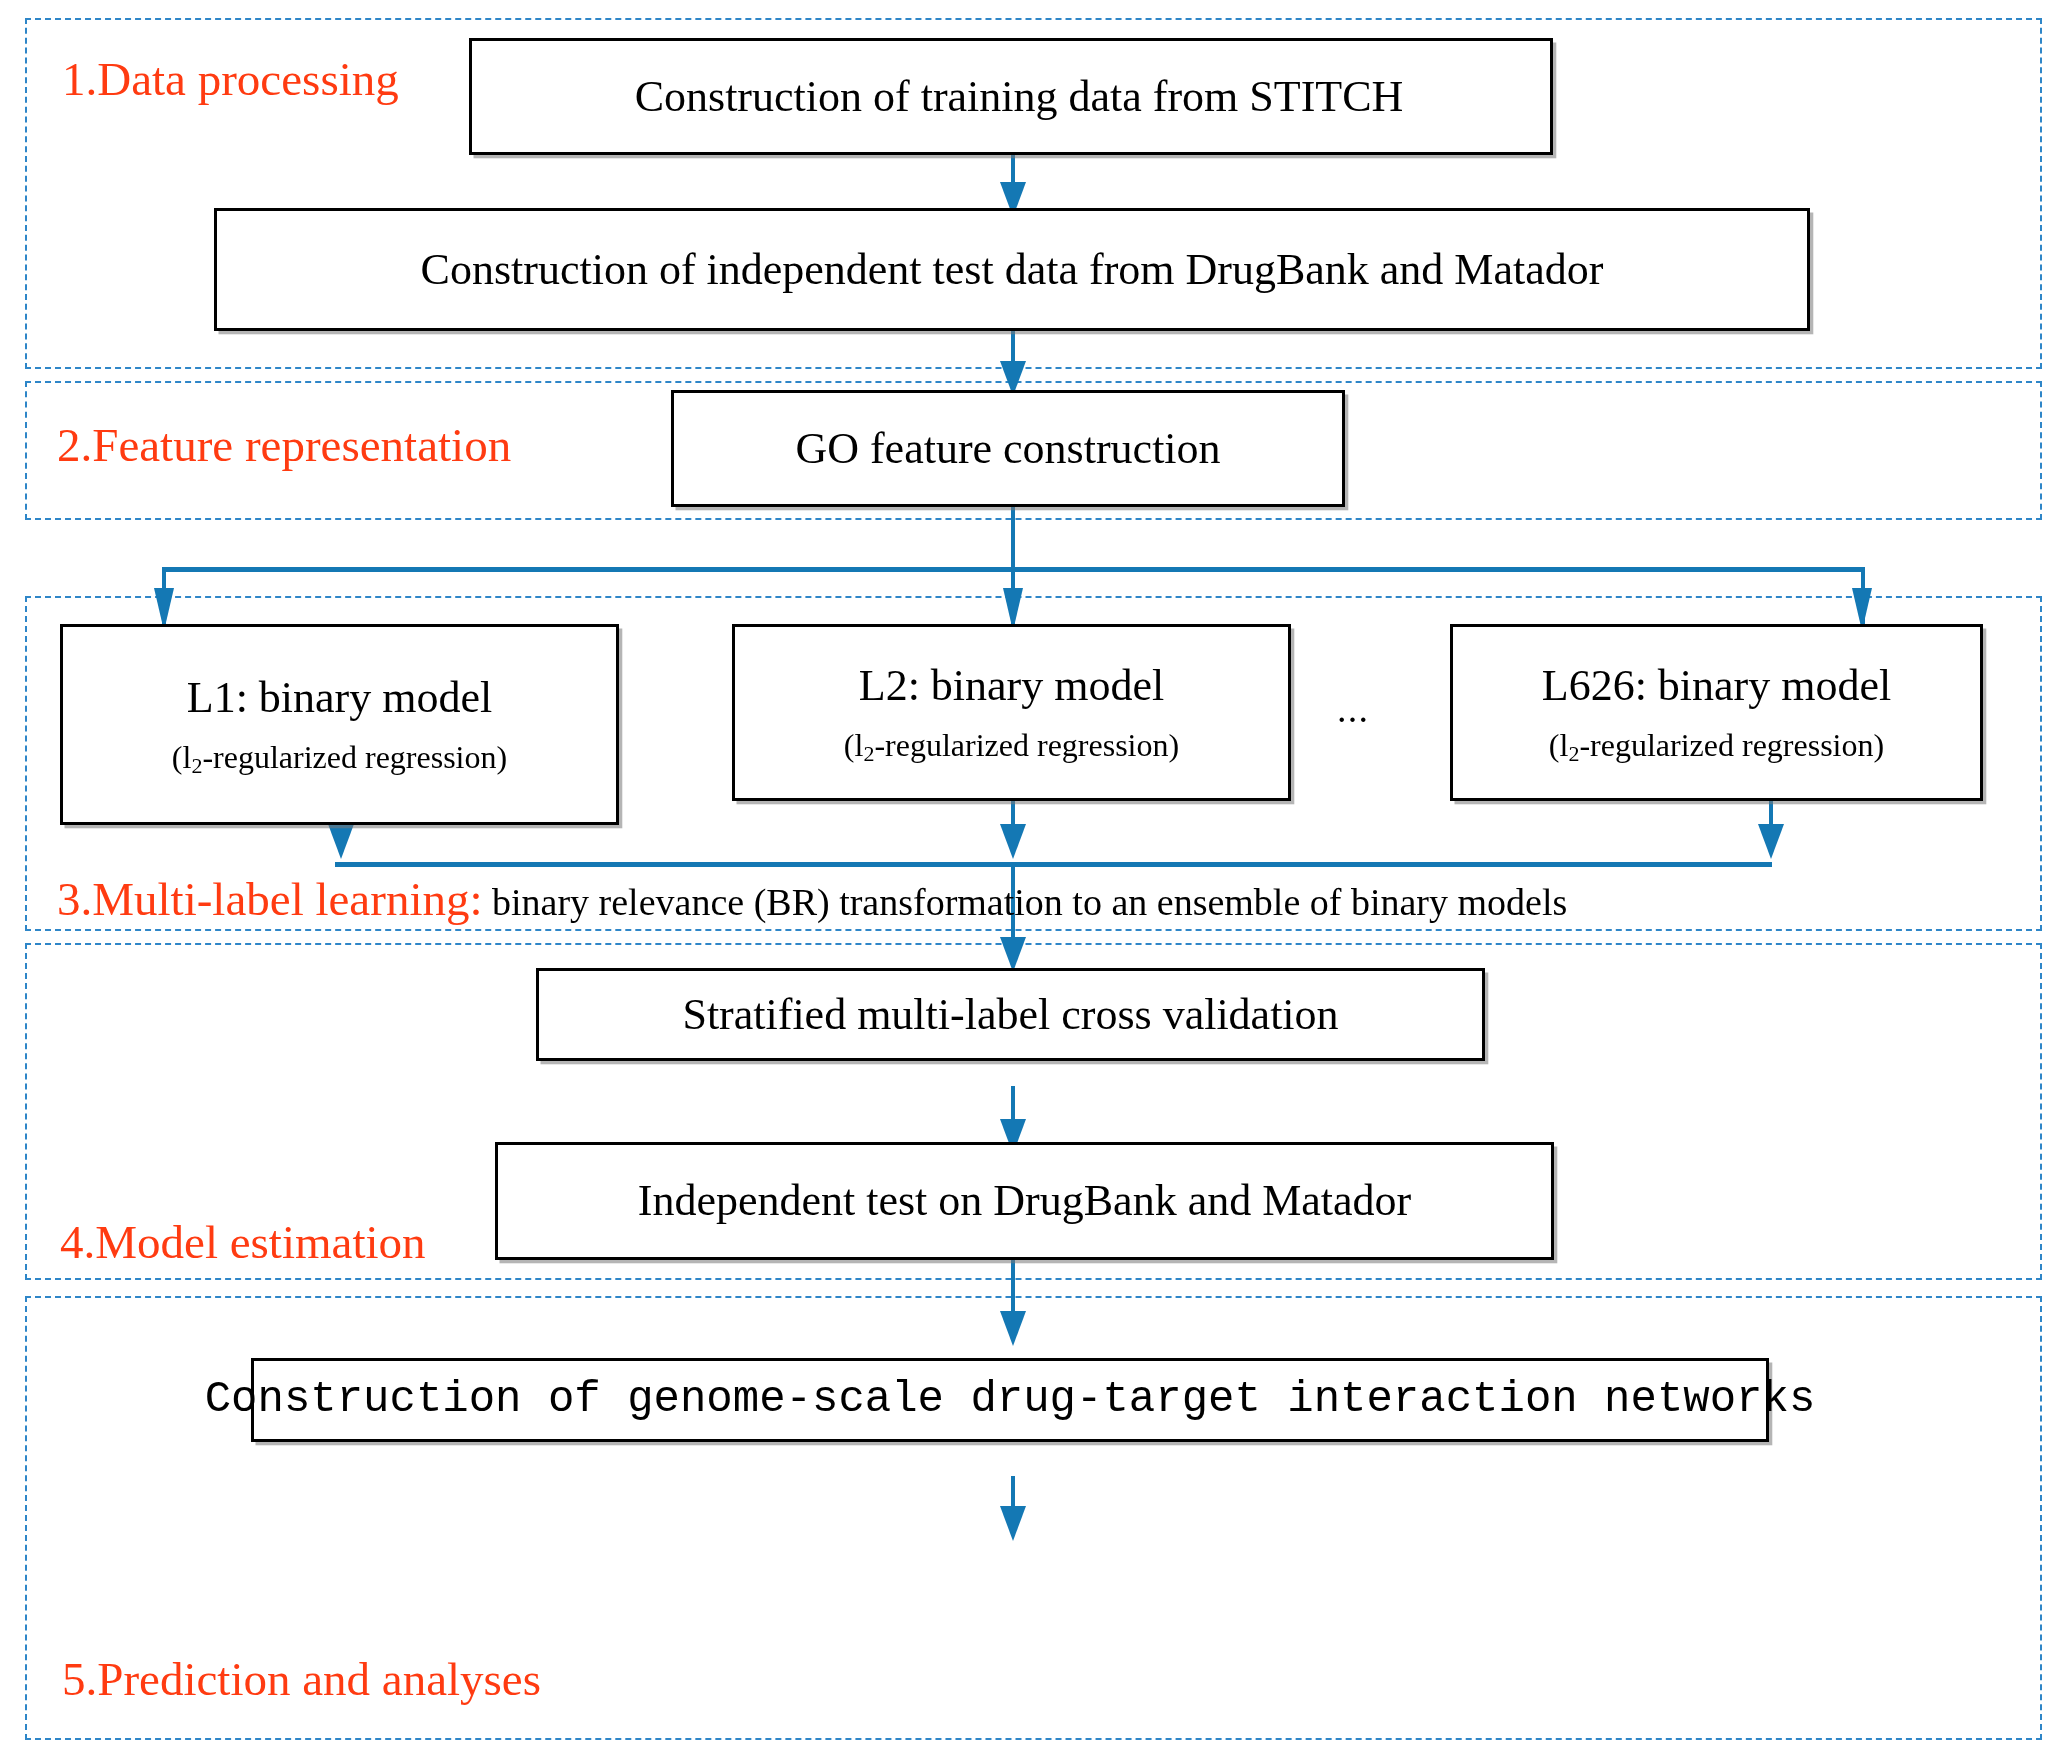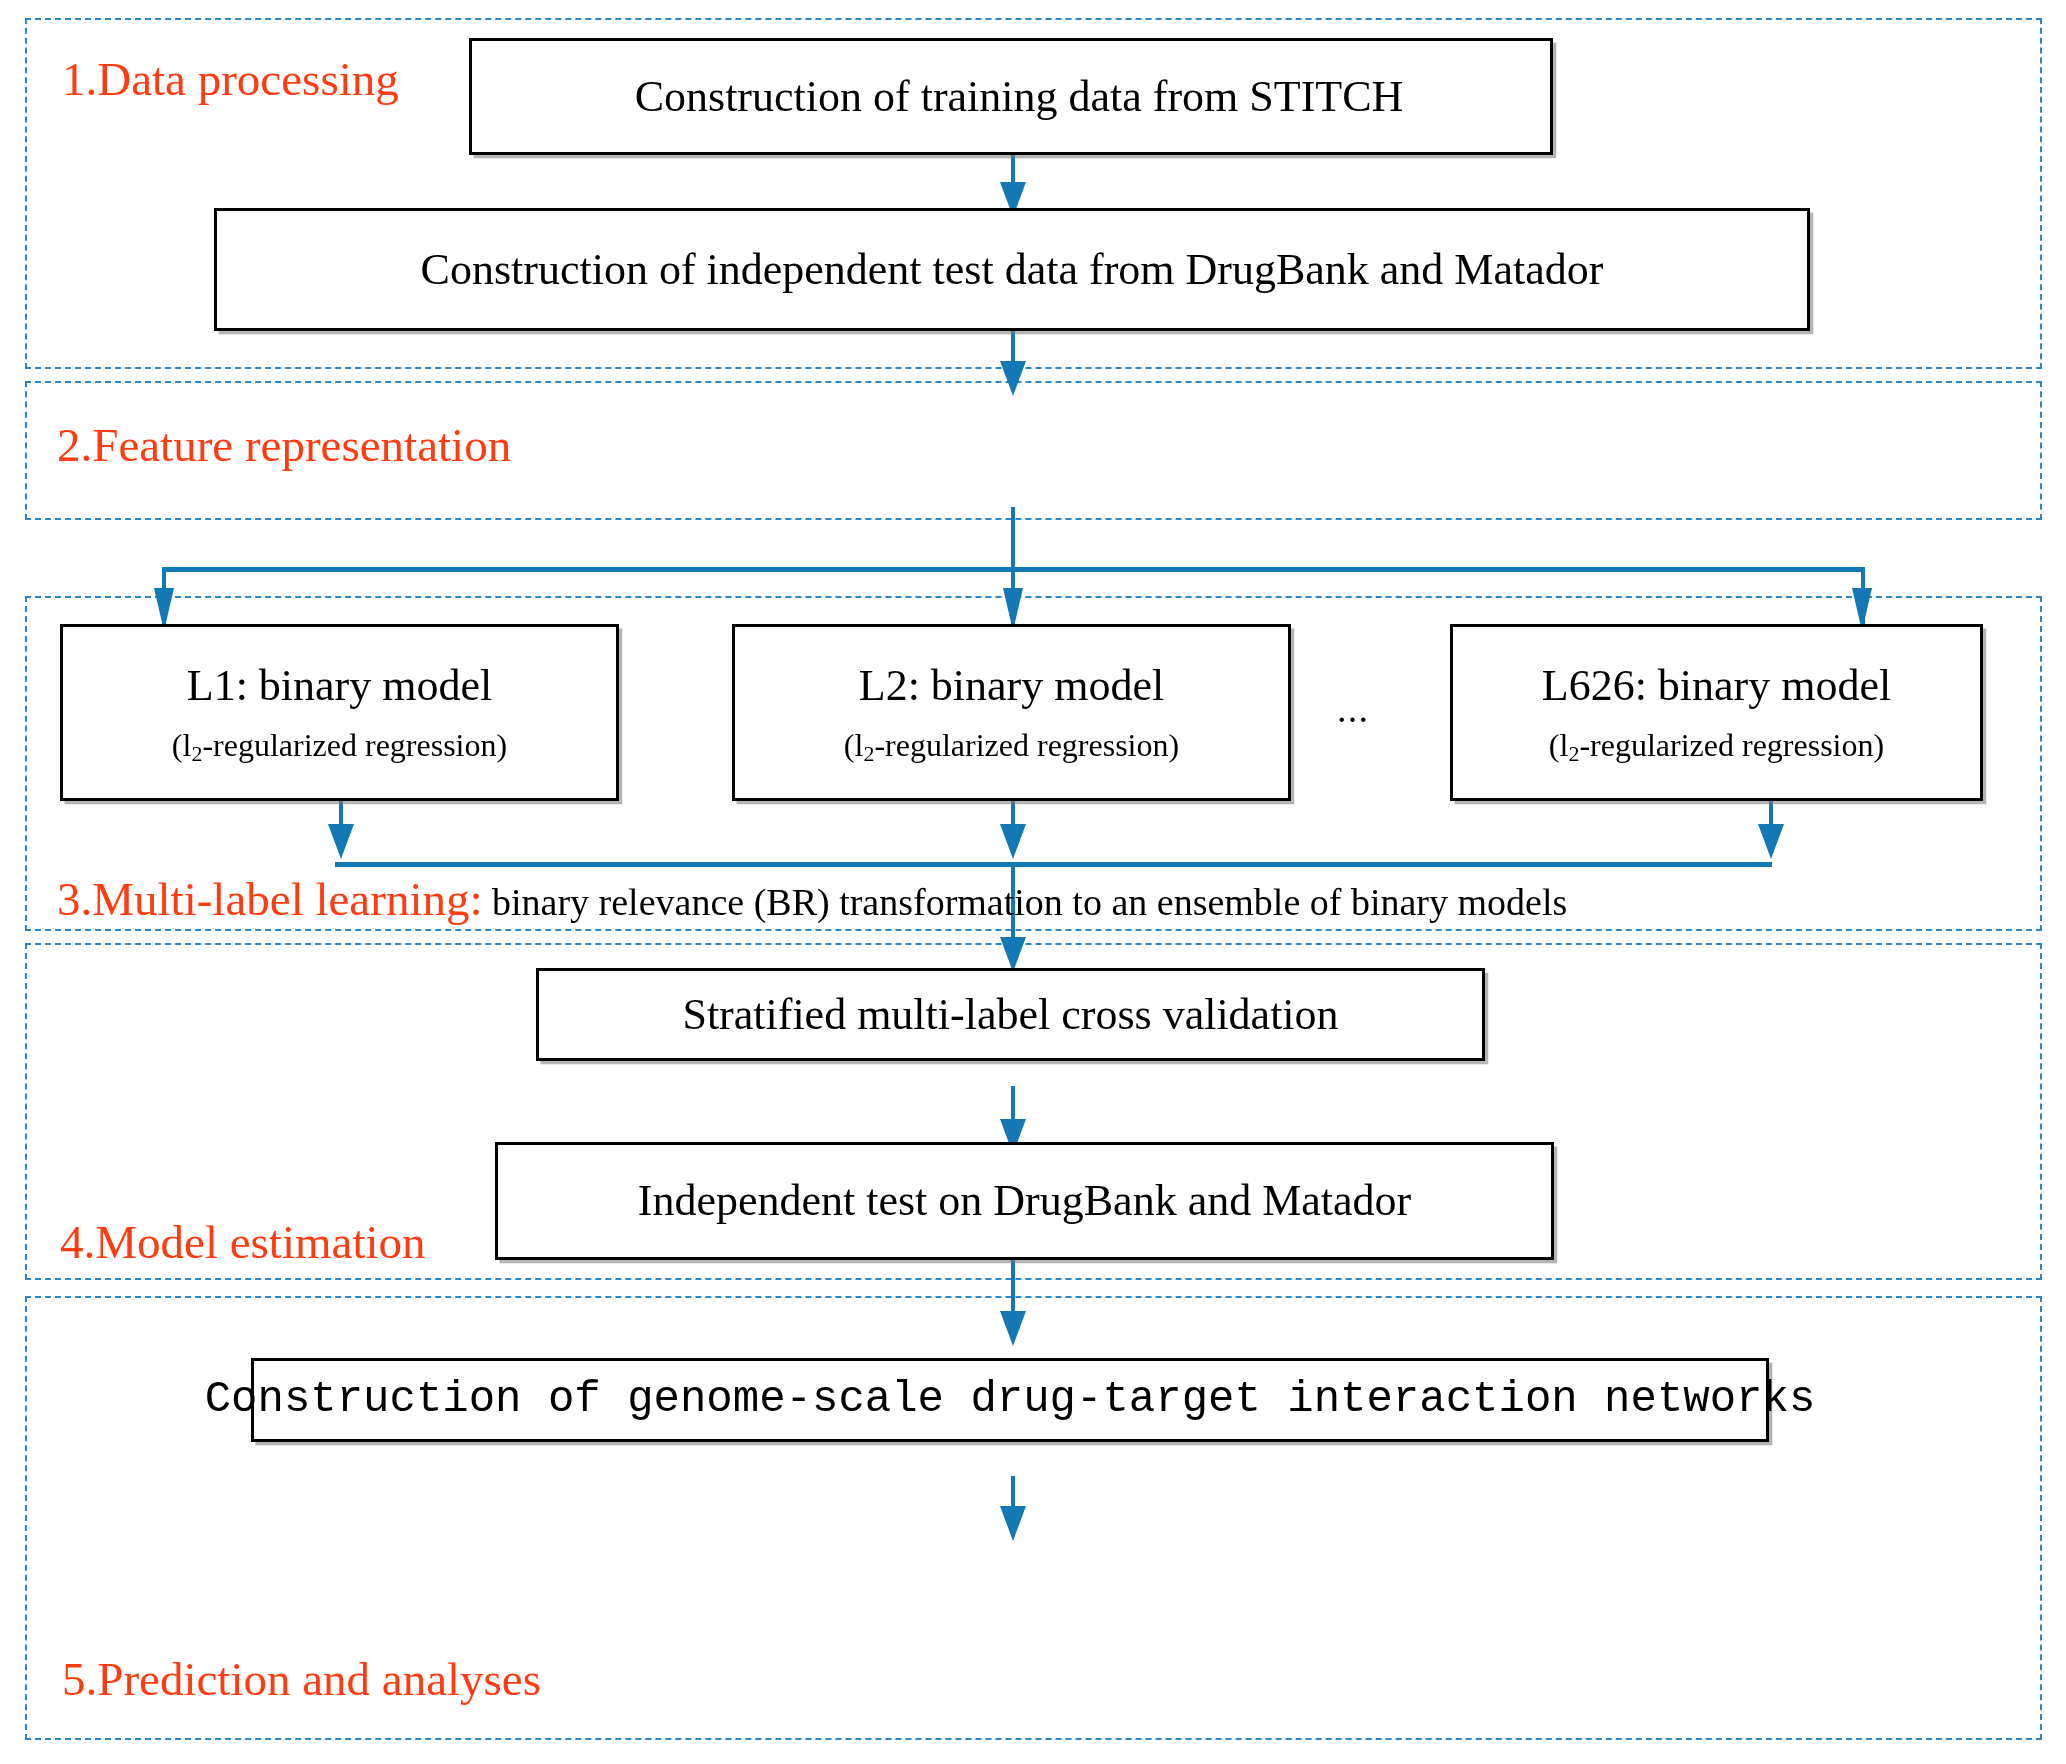--- a/index.html
+++ b/index.html
@@ -169,22 +169,25 @@
   <div class="arrowhead" style="left:1000px; top:1506px;"></div>
 
   <div class="proc-box" style="left:469px; top:38px; width:1084px; height:117px;padding-left:16px;">
     <div class="line1">Construction of training data from STITCH</div>
   </div>
 
   <div class="proc-box" style="left:214px; top:208px; width:1596px; height:123px;justify-content:center;">
     <div class="line1">Construction of independent test data from DrugBank and Matador</div>
   </div>
 
-
-  <div class="proc-box" style="left:60px; top:624px; width:559px; height:177px;">
+  <div class="proc-box" style="left:671px; top:390px; width:674px; height:117px;">
+    <div class="line1">GO feature construction</div>
+  </div>
+
+  <div class="proc-box" style="left:60px; top:624px; width:559px; height:201px;">
     <div class="line1">L1: binary model</div>
     <div class="line2"><span>(l</span><sub>2</sub><span>-regularized regression)</span></div>
   </div>
 
   <div class="proc-box" style="left:732px; top:624px; width:559px; height:177px;">
     <div class="line1">L2: binary model</div>
     <div class="line2"><span>(l</span><sub>2</sub><span>-regularized regression)</span></div>
   </div>
 
   <div class="ellipsis" style="left:1337px; top:690px;">...</div>

